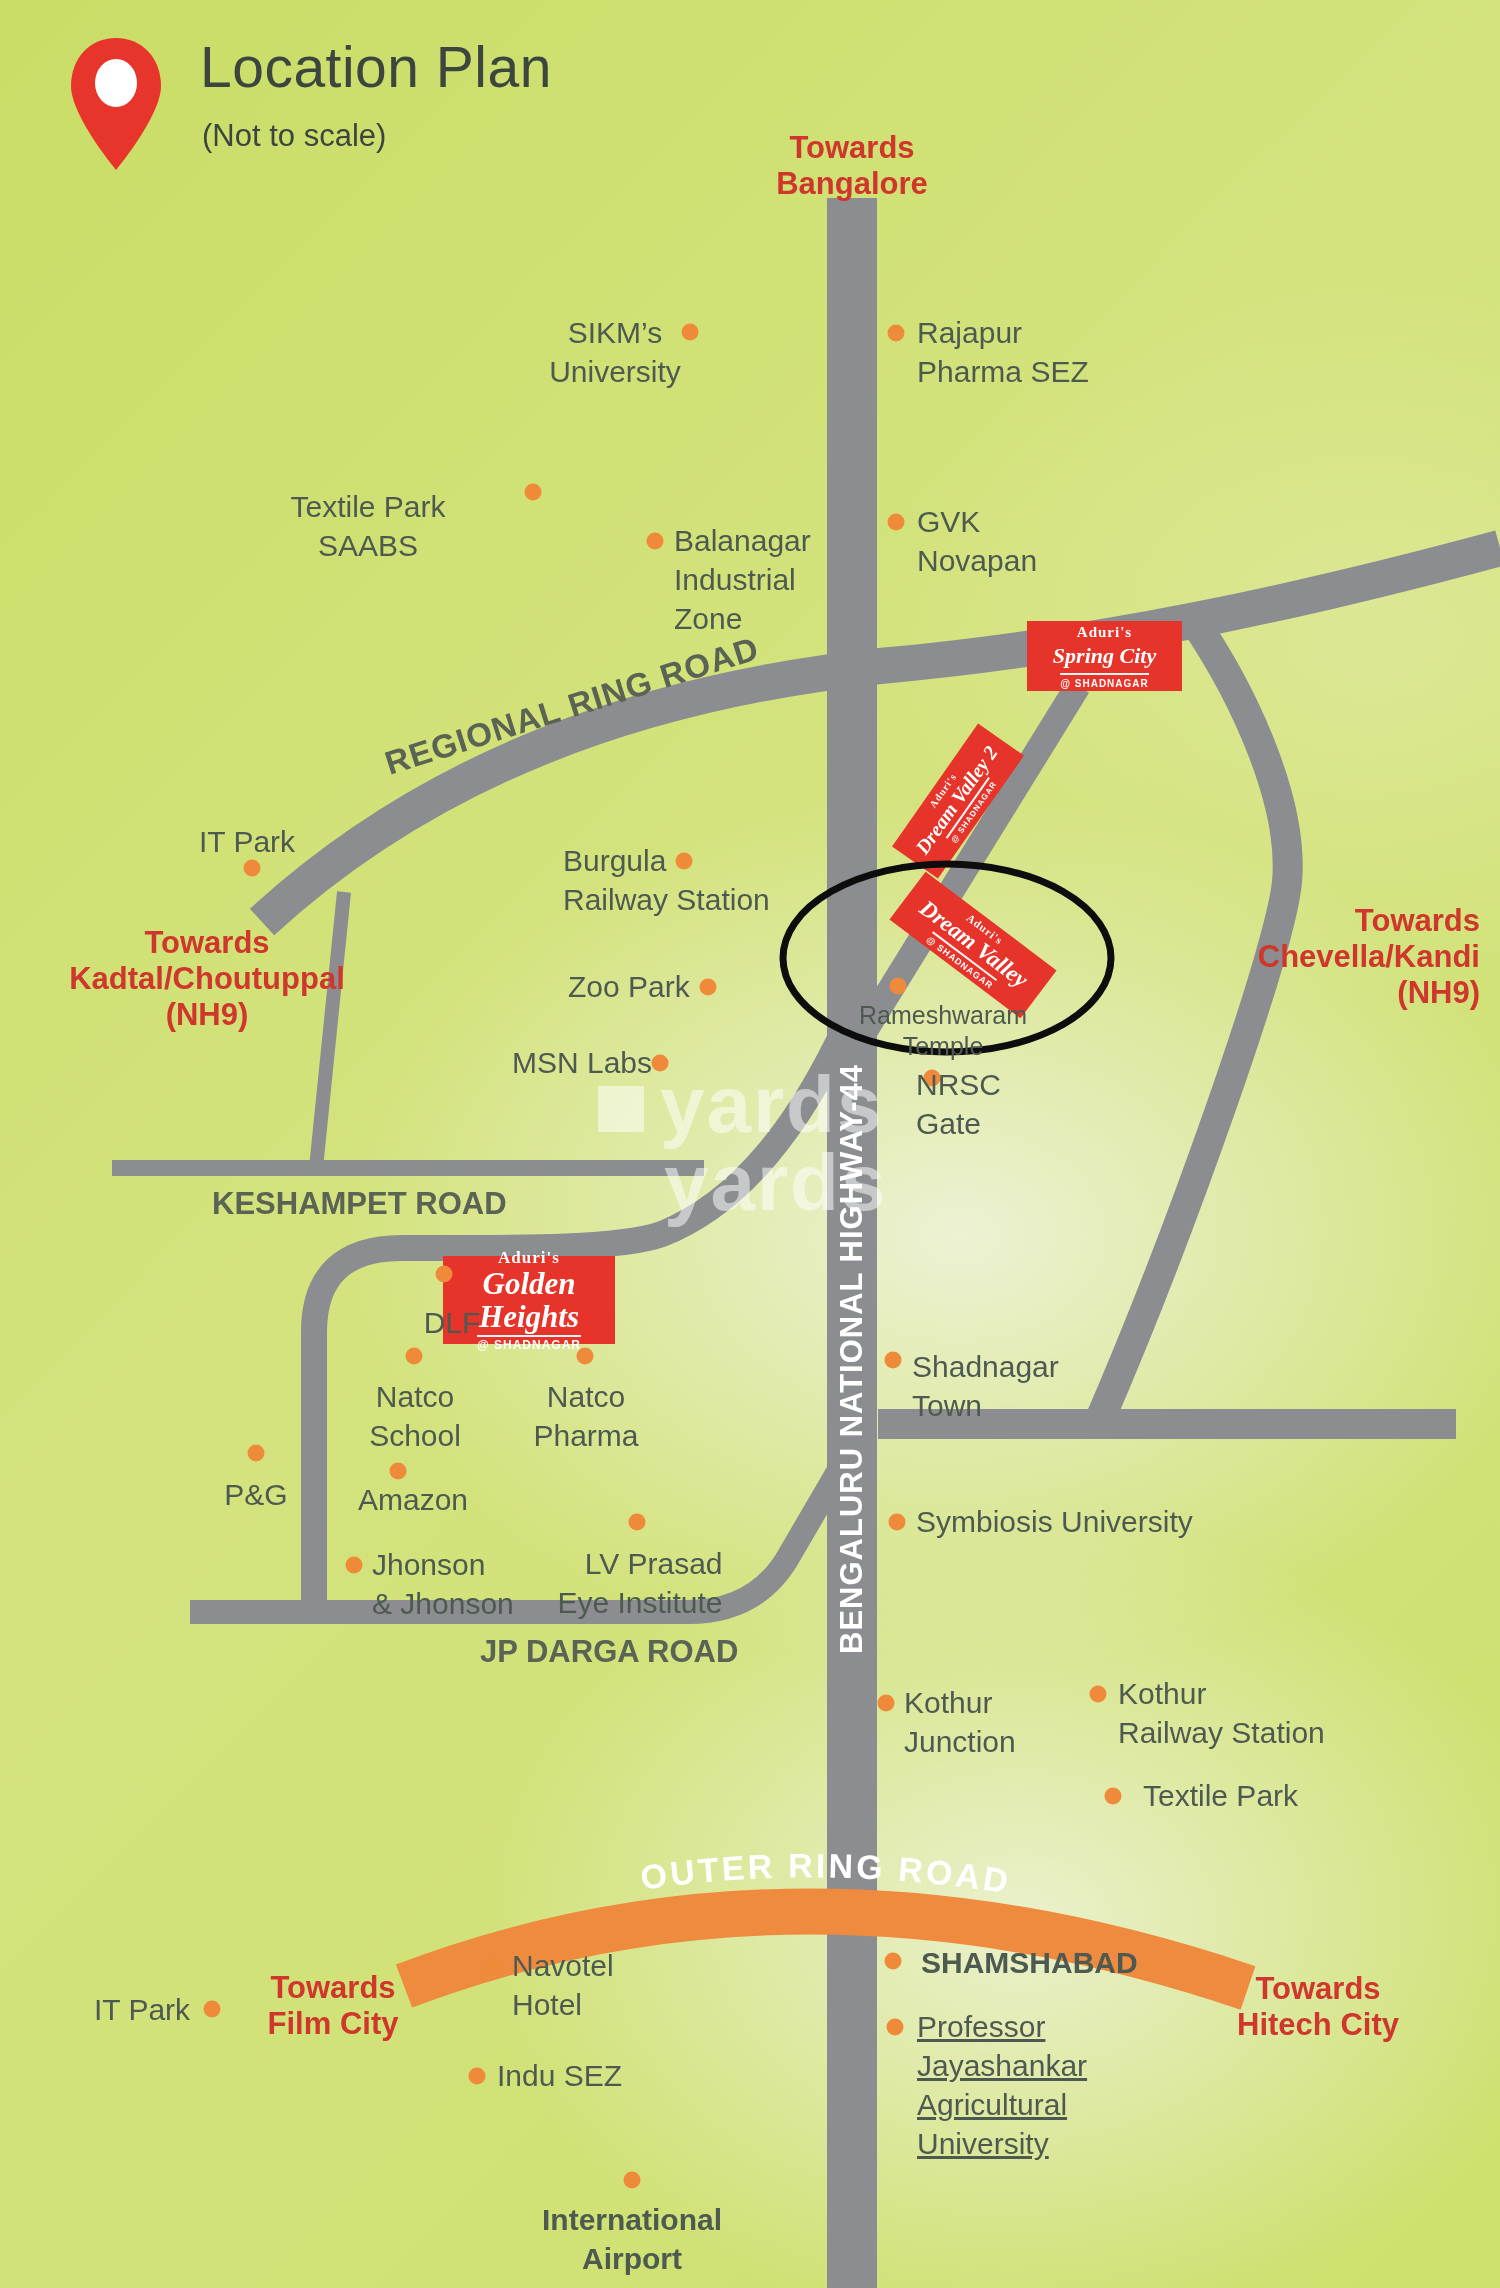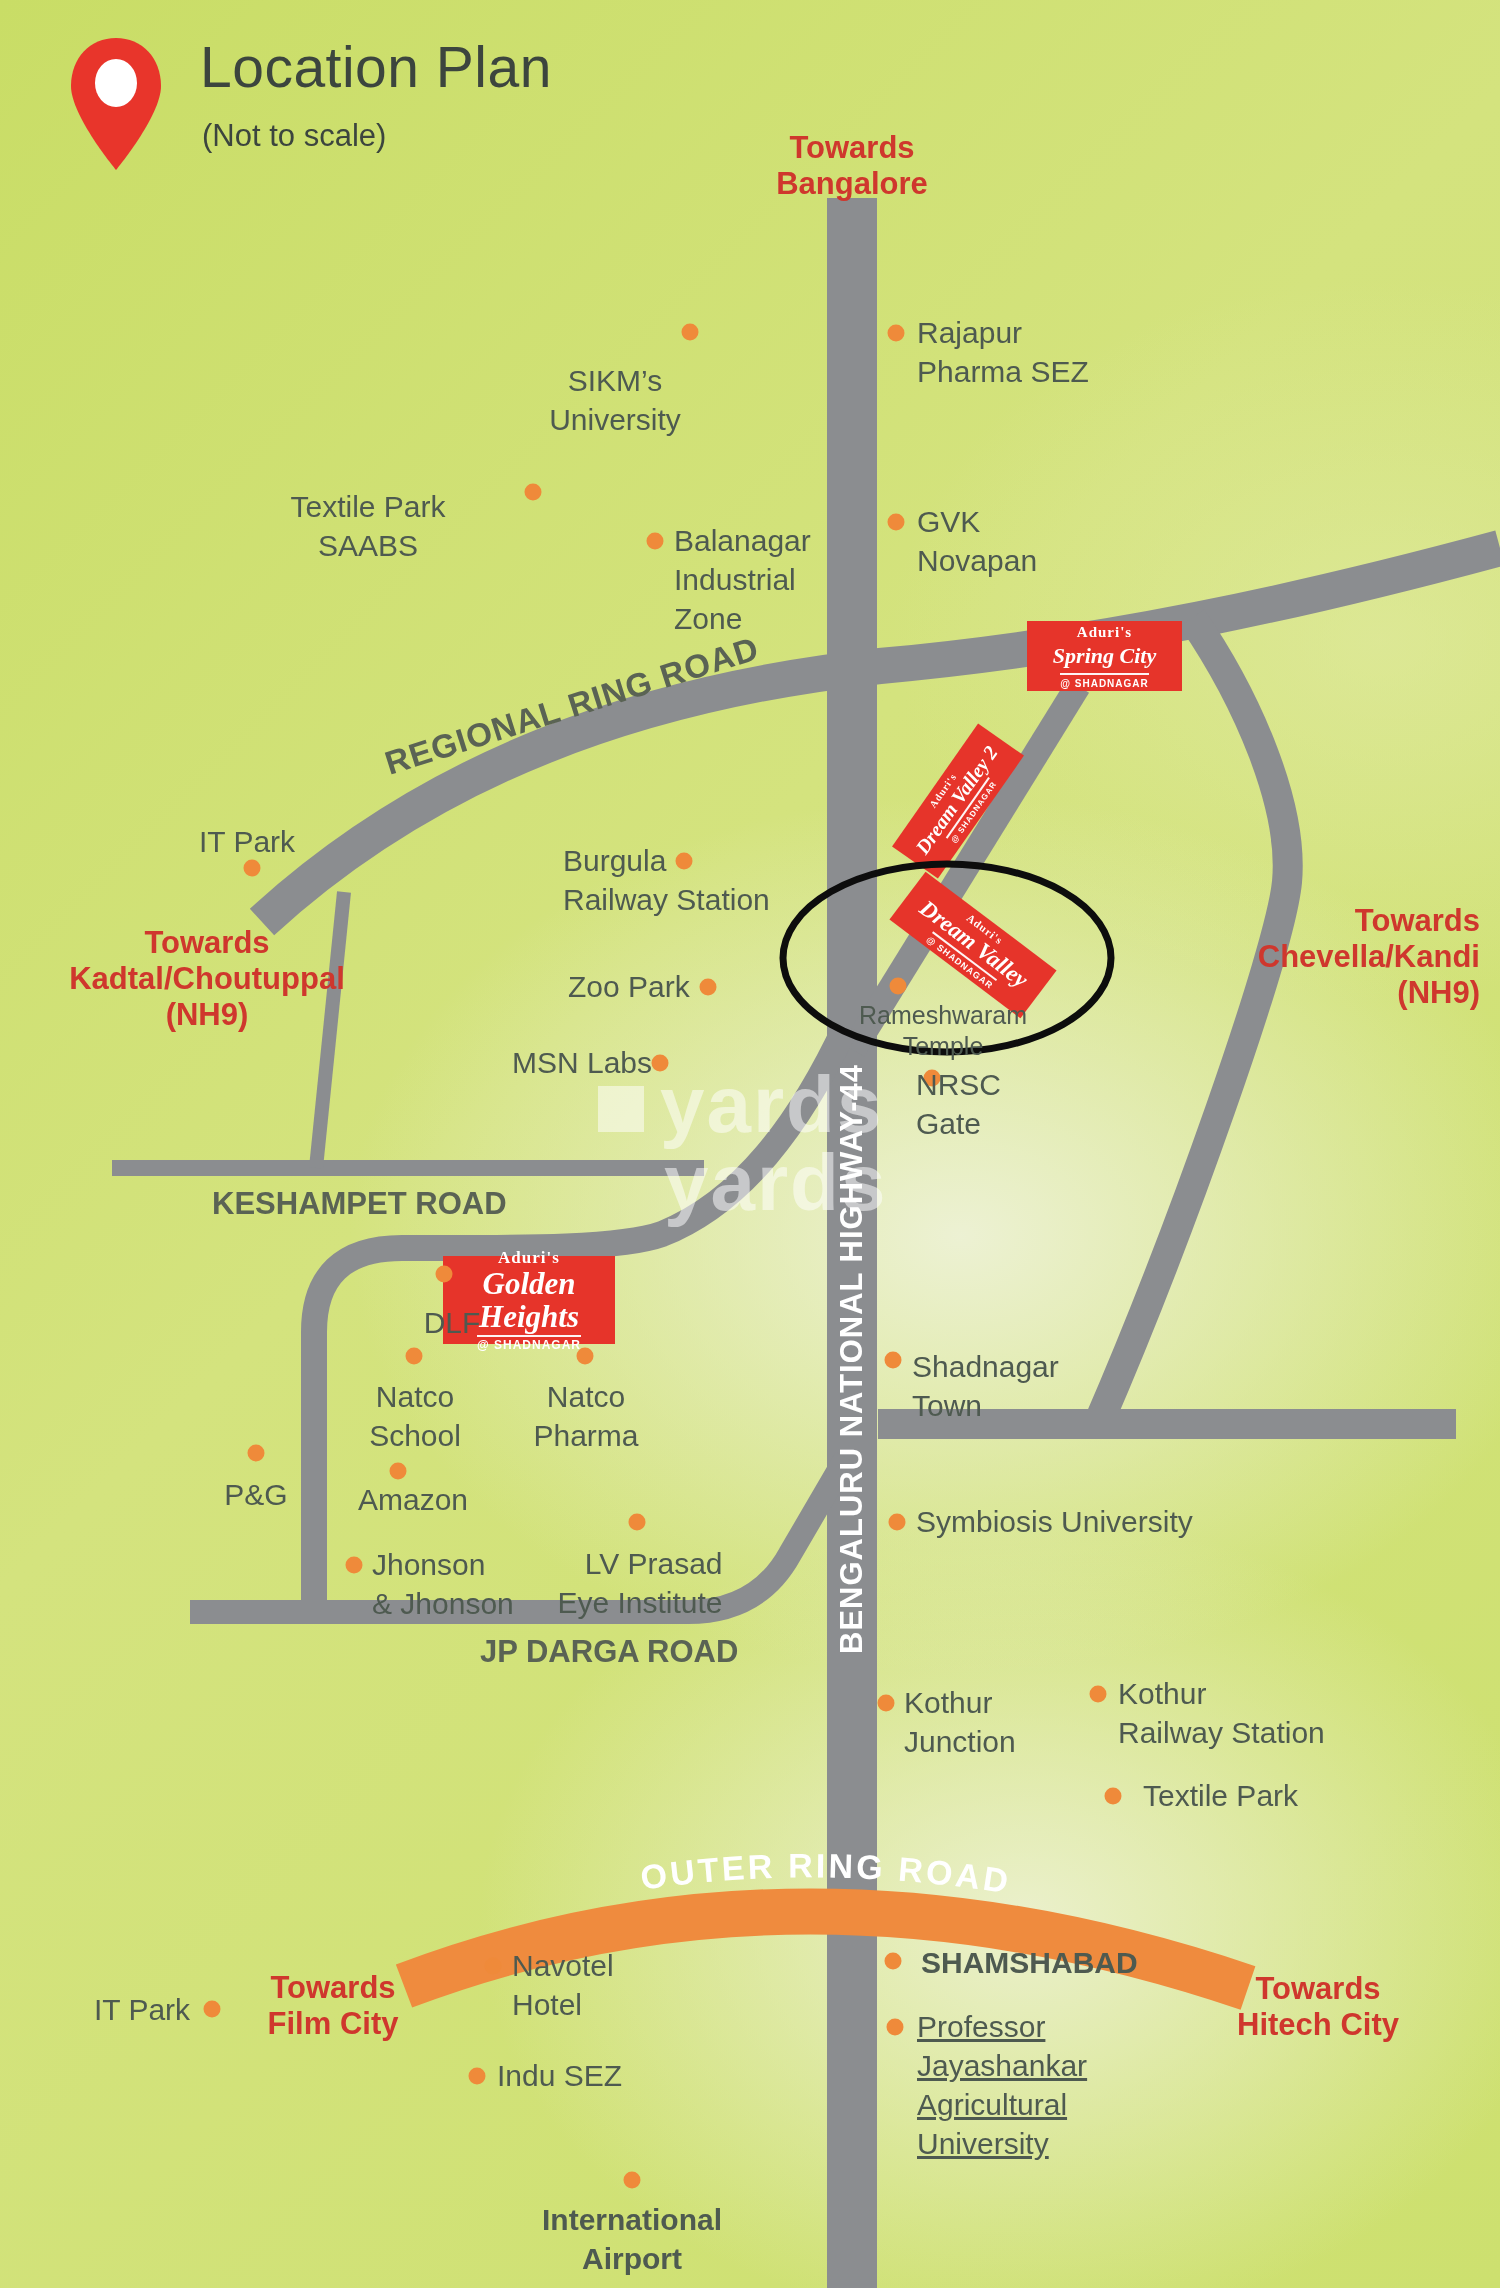--- a/index.html
+++ b/index.html
@@ -118,21 +118,21 @@
     <div class="b-aduri">Aduri's</div>
     <div class="b-name">Golden Heights</div>
     <div class="b-loc">@ SHADNAGAR</div>
   </div>
 
   <svg class="overlay" width="1500" height="2288" viewBox="0 0 1500 2288">
     <ellipse cx="947" cy="958" rx="164" ry="94" fill="none" stroke="#0d0d0d" stroke-width="7"></ellipse>
   </svg>
 
 <div class="dot" style="left: 690px; top: 332px;"></div>
-    <div class="lbl" style="top: 313px; left: 615px; transform: translateX(-50%); text-align: center; margin-top: 48px;">SIKM’s
+    <div class="lbl" style="top: 313px; left: 615px; transform: translateX(-50%); text-align: center;">SIKM’s
 University</div>
     <div class="dot" style="left: 896px; top: 333px;"></div>
     <div class="lbl" style="top: 313px; left: 917px;">Rajapur
 Pharma SEZ</div>
     <div class="dot" style="left: 533px; top: 492px;"></div>
     <div class="lbl" style="top: 487px; left: 368px; transform: translateX(-50%); text-align: center;">Textile Park
 SAABS</div>
     <div class="dot" style="left: 655px; top: 541px;"></div>
     <div class="lbl" style="top: 521px; left: 674px;">Balanagar
 Industrial

